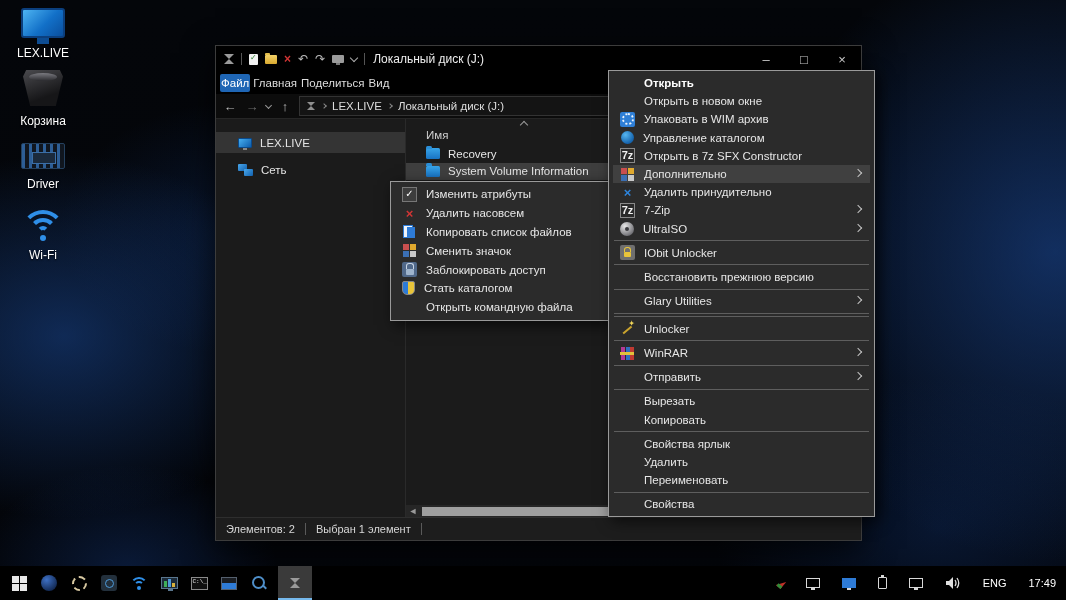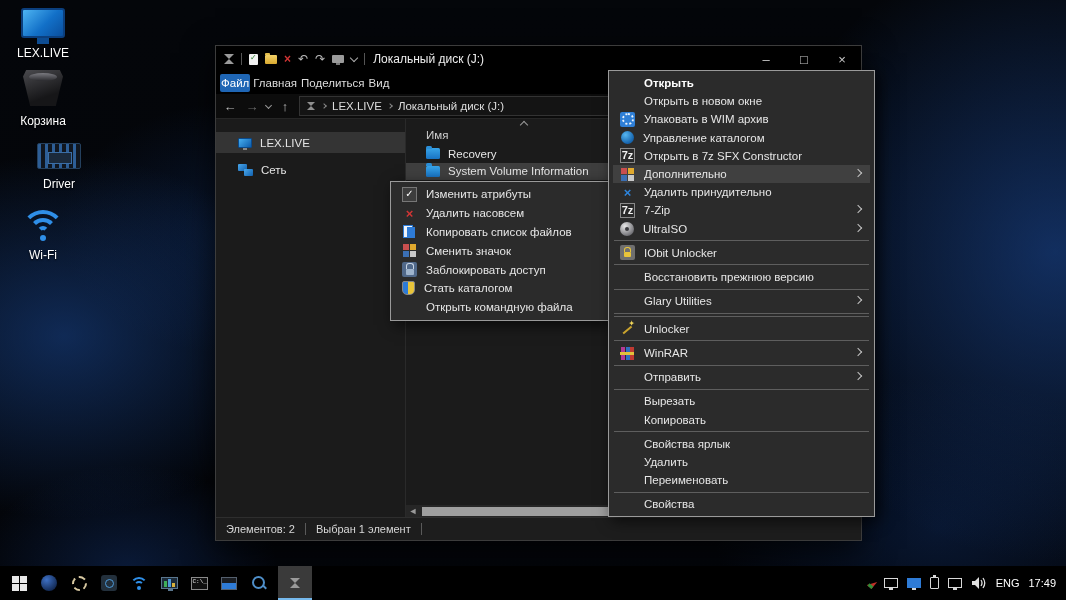--- a/index.html
+++ b/index.html
@@ -167,21 +167,21 @@
   .tb-monchart i { position:absolute; bottom:1px; width:3px; } 
   .mc1 { left:2px; height:6px; background:#3fae5a; } .mc2 { left:6px; height:8px; background:#4e9ad8; } .mc3 { left:10px; height:4px; background:#d8b23a; }
   .tb-monchart::after { content:""; position:absolute; left:6px; bottom:-3px; width:5px; height:2px; background:#5a768e; }
   .tb-cmd { width:17px; height:13px; background:#101010; border:1px solid #8a8a8a; color:#e8e8e8; font-size:6px; font-family:"Liberation Mono",monospace; padding-left:1px; }
   .tb-disp { width:16px; height:13px; background:linear-gradient(180deg,#1a1d22 50%,#2e7bd6 50%); border:1px solid #55606e; }
   .tb-mag { position:relative; width:16px; height:16px; }
   .tb-mag::before { content:""; position:absolute; left:1px; top:1px; width:9px; height:9px; border:2px solid #4e8ec8; border-radius:50%; }
   .tb-mag::after { content:""; position:absolute; left:11px; top:11px; width:5px; height:2px; background:#4e8ec8; transform:rotate(45deg); }
   #tb-active { width:34px; height:34px; background:#3a3a3a; display:flex; align-items:center; justify-content:center; position:relative; margin-left:4px; }
   #tb-active::after { content:""; position:absolute; left:0; bottom:0; width:100%; height:2px; background:#76b9ed; }
-  #tray { margin-left:auto; display:flex; align-items:center; gap:9px; padding-right:10px; color:#fff; font-size:11px; }
+  #tray { margin-left:auto; display:flex; align-items:center; gap:22px; padding-right:10px; color:#fff; font-size:11px; }
   .tr-arrow { width:0; height:0; border-left:6px solid transparent; border-bottom:9px solid #c03028; transform:rotate(40deg); position:relative; }
   .tr-arrow::after { content:""; position:absolute; left:-5px; top:6px; width:5px; height:3px; background:#2f8f3a; }
   .tr-mon { width:14px; height:10px; border:1.3px solid #d8d8d8; position:relative; }
   .tr-mon::after { content:""; position:absolute; left:4px; bottom:-3px; width:4px; height:2px; background:#d8d8d8; }
   .tr-mon.fill { background:#2e7bd6; border-color:#2e7bd6; }
   .tr-usb { width:9px; height:12px; border:1.3px solid #d8d8d8; border-radius:1px; position:relative; }
   .tr-usb::after { content:""; position:absolute; left:2px; top:-3px; width:3px; height:3px; background:#d8d8d8; }
   .tr-spk { display:flex; align-items:center; }
 </style>
 </head>
@@ -190,21 +190,21 @@
 <div id="canvas">
 
   <div class="dicon" style="left:0px;top:8px;">
     <span class="art art-pc"></span>
     <span class="lbl">LEX.LIVE</span>
   </div>
   <div class="dicon" style="left:0px;top:70px;">
     <span class="art art-bin"></span>
     <span class="lbl">Корзина</span>
   </div>
-  <div class="dicon" style="left:16px;top:143px;">
+  <div class="dicon" style="left:0px;top:143px;">
     <span class="art art-chip"></span>
     <span class="lbl">Driver</span>
   </div>
   <div class="dicon" style="left:0px;top:210px;">
     <span class="art wifi-art">
       <s class="wifi-arc wa1"></s><s class="wifi-arc wa2"></s><s class="wifi-arc wa3"></s><s class="wifi-dot"></s>
     </span>
     <span class="lbl">Wi-Fi</span>
   </div>
 

